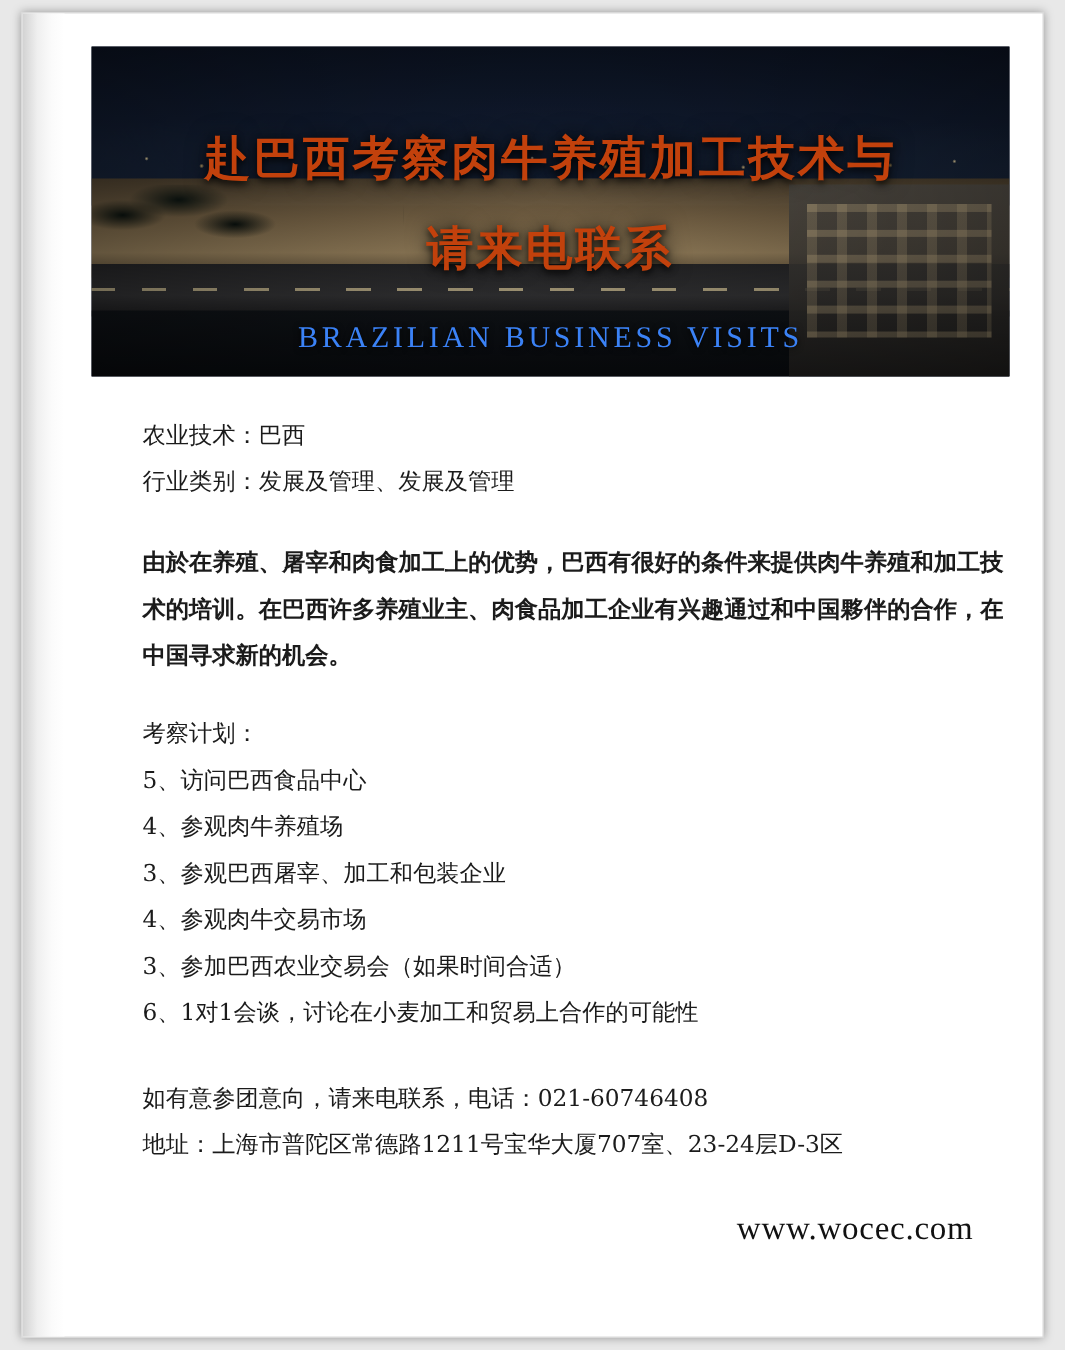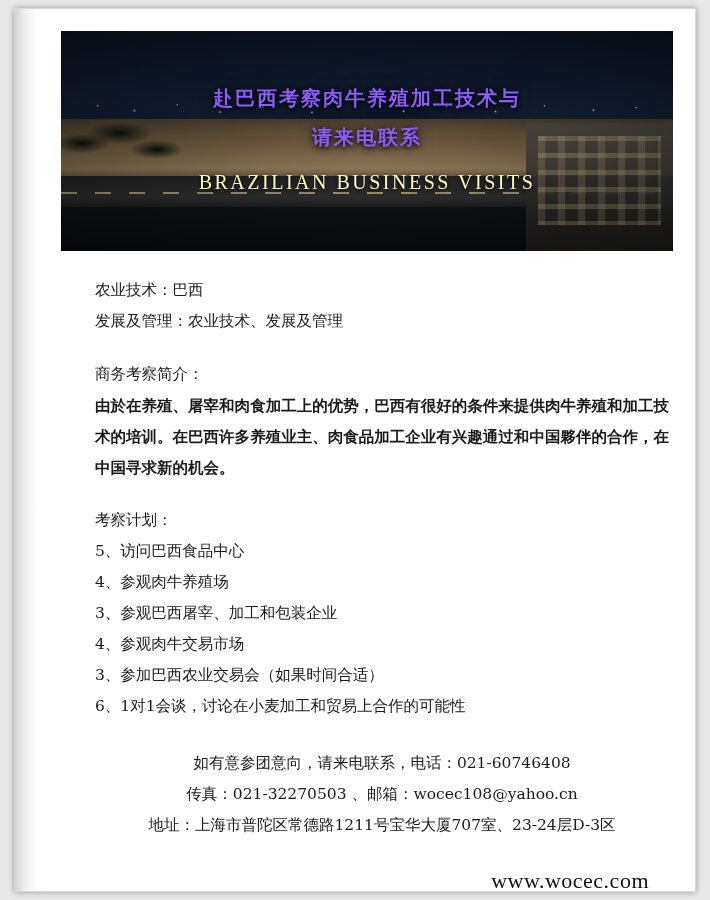--- a/index.html
+++ b/index.html
@@ -132,53 +132,53 @@
     position: absolute;
     inset: 0;
     display: flex;
     flex-direction: column;
     align-items: center;
     justify-content: flex-start;
     padding-top: 48px;
     box-sizing: border-box;
   }
   .hero-title {
-    color: #8b5cf6;
-    font-size: 20px;
+    color: #c2410c;
+    font-size: 31px;
     font-weight: bold;
     letter-spacing: 2px;
     line-height: 1.95;
     text-align: center;
     text-shadow: 0 2px 5px rgba(0,0,0,0.85), 0 0 14px rgba(0,0,0,0.7);
-    font-family: Liberation Serif, serif;
+    font-family: Liberation Mono, monospace;
   }
   .hero-subtitle {
     margin-top: 14px;
-    color: #fef9c3;
+    color: #3b82f6;
     font-size: 20px;
     letter-spacing: 2.5px;
     font-family: "Liberation Serif", serif;
     text-shadow: 0 1px 4px rgba(0,0,0,0.9);
   }
 
   
   .doc-body {
     padding: 24px 26px 0 52px;
     color: #1b1b1b;
     font-size: 15.5px;
     line-height: 2.0;
     font-family: "DejaVu Serif", serif;
   }
   .meta-line { white-space: pre; }
   .block { margin-top: 22px; }
   .block-head { }
   .para { text-align: justify; font-weight: bold; }
   .list-item { white-space: pre; }
   .contact { margin-top: 26px; }
-  .contact-line { white-space: pre; text-align: center; }
+  .contact-line { white-space: pre; }
 
   .site {
     margin-top: 18px;
     text-align: right;
     padding-right: 20px;
     font-size: 22px;
     letter-spacing: 0.5px;
     color: #111111;
     font-family: "Liberation Serif", serif;
   }
@@ -206,40 +206,38 @@
           <div>赴巴西考察肉牛养殖加工技术与</div>
           <div>请来电联系</div>
         </div>
         <div class="hero-subtitle">BRAZILIAN BUSINESS VISITS</div>
       </div>
     </div>
 
     <div class="doc-body">
 
       <div class="meta-line">农业技术：巴西</div>
-      <div class="meta-line">发展及管理：农业技术、发展及管理</div>
+      <div class="meta-line">行业类别：发展及管理、发展及管理</div>
 
       <div class="block">
-        <div class="block-head">商务考察简介：</div>
         <div class="para">由於在养殖、屠宰和肉食加工上的优势，巴西有很好的条件来提供肉牛养殖和加工技术的培训。在巴西许多养殖业主、肉食品加工企业有兴趣通过和中国夥伴的合作，在中国寻求新的机会。</div>
       </div>
 
       <div class="block">
         <div class="block-head">考察计划：</div>
         <div class="list-item">5、访问巴西食品中心</div>
         <div class="list-item">4、参观肉牛养殖场</div>
         <div class="list-item">3、参观巴西屠宰、加工和包装企业</div>
         <div class="list-item">4、参观肉牛交易市场</div>
         <div class="list-item">3、参加巴西农业交易会（如果时间合适）</div>
         <div class="list-item">6、1对1会谈，讨论在小麦加工和贸易上合作的可能性</div>
       </div>
 
       <div class="contact">
         <div class="contact-line">如有意参团意向，请来电联系，电话：021-60746408</div>
-        <div class="contact-line">传真：021-32270503 、邮箱：wocec108@yahoo.cn</div>
         <div class="contact-line">地址：上海市普陀区常德路1211号宝华大厦707室、23-24层D-3区</div>
       </div>
 
       <div class="site">www.wocec.com</div>
 
     </div>
   </div>
 </div>
 
 </body></html>

